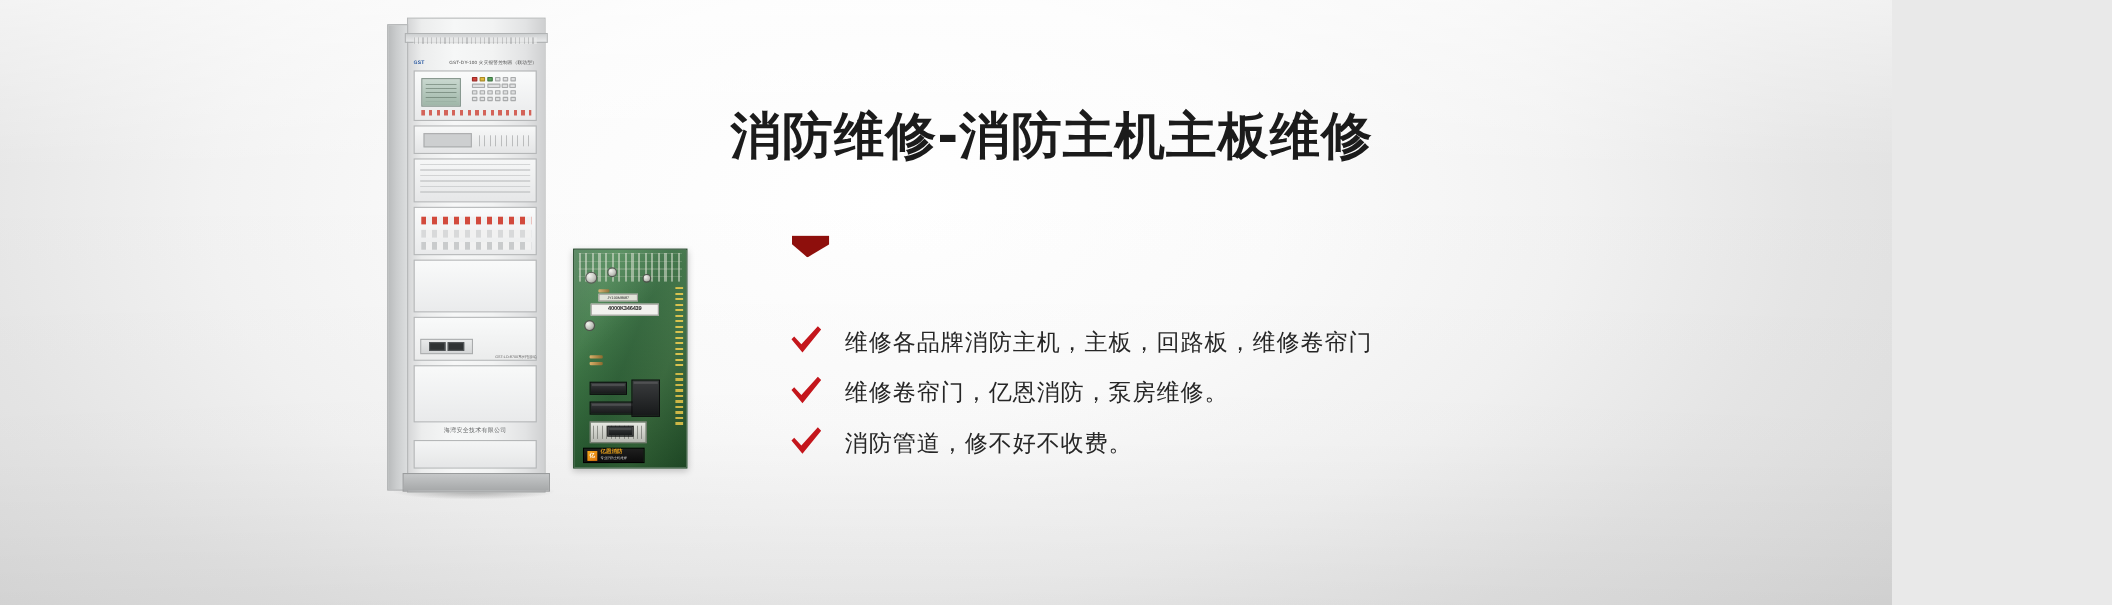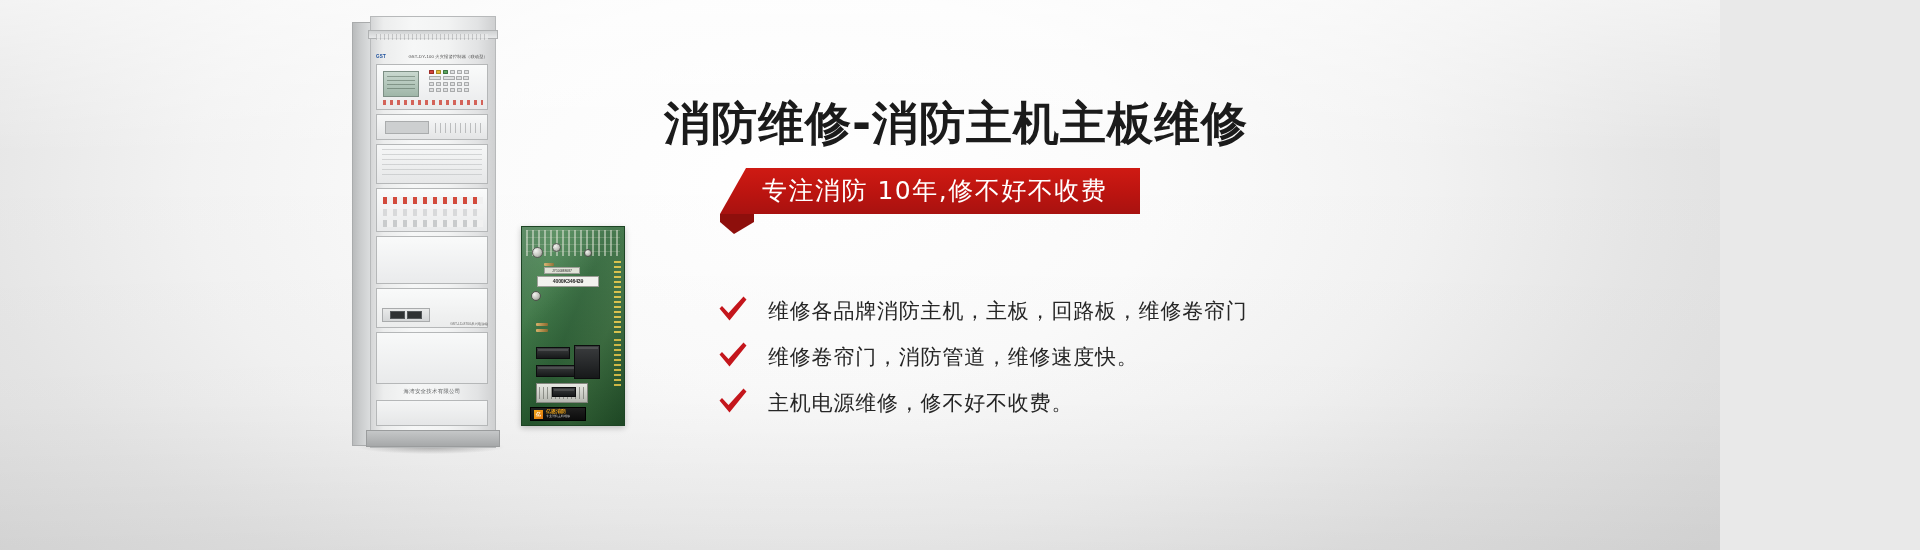--- a/index.html
+++ b/index.html
@@ -342,49 +342,46 @@
           <b>亿恩消防</b>
           <span>专业消防主机维修</span>
         </span>
       </div>
       <div class="pcb-glare"></div>
     </div>
   </div>
 
   <div class="headline">消防维修-消防主机主板维修</div>
 
-  <div class="ribbon">
-    <span class="ribbon-txt">专注消防 10年,修不好不收费</span>
-  </div>
   <div class="ribbon-fold"></div>
 
   <div class="bullets">
 
     <div class="bullet">
       <span class="check">
         <svg width="30" height="26" viewBox="0 0 30 26" xmlns="http://www.w3.org/2000/svg">
           <path d="M1.5 12.5 L4 10 L10.5 17 L25.5 0.5 L28.5 3.5 L11.5 24.5 Z" fill="#c4161c"></path>
         </svg>
       </span>
       <span class="btxt">维修各品牌消防主机，主板，回路板，维修卷帘门</span>
     </div>
 
     <div class="bullet">
       <span class="check">
         <svg width="30" height="26" viewBox="0 0 30 26" xmlns="http://www.w3.org/2000/svg">
           <path d="M1.5 12.5 L4 10 L10.5 17 L25.5 0.5 L28.5 3.5 L11.5 24.5 Z" fill="#c4161c"></path>
         </svg>
       </span>
-      <span class="btxt">维修卷帘门，消防管道，维修速度快。</span>
+      <span class="btxt">维修卷帘门，亿恩消防，泵房维修。</span>
     </div>
 
     <div class="bullet">
       <span class="check">
         <svg width="30" height="26" viewBox="0 0 30 26" xmlns="http://www.w3.org/2000/svg">
           <path d="M1.5 12.5 L4 10 L10.5 17 L25.5 0.5 L28.5 3.5 L11.5 24.5 Z" fill="#c4161c"></path>
         </svg>
       </span>
-      <span class="btxt">主机电源维修，修不好不收费。</span>
+      <span class="btxt">消防管道，修不好不收费。</span>
     </div>
 
   </div>
 
 </div>
 
 </body></html>

